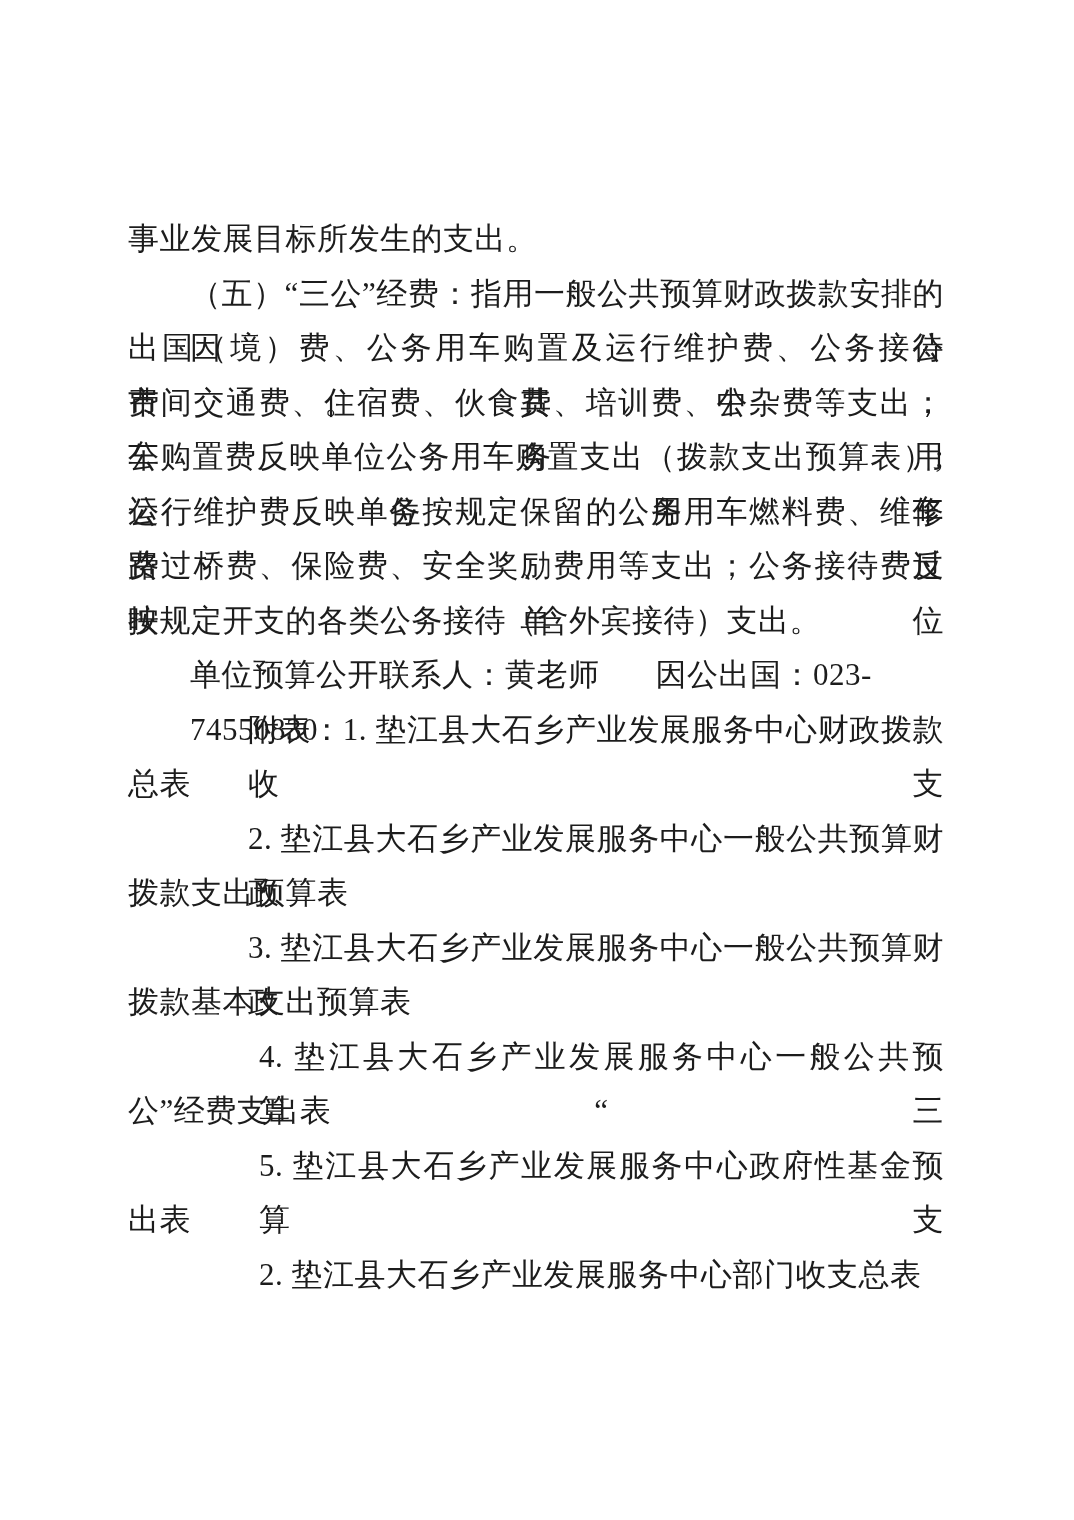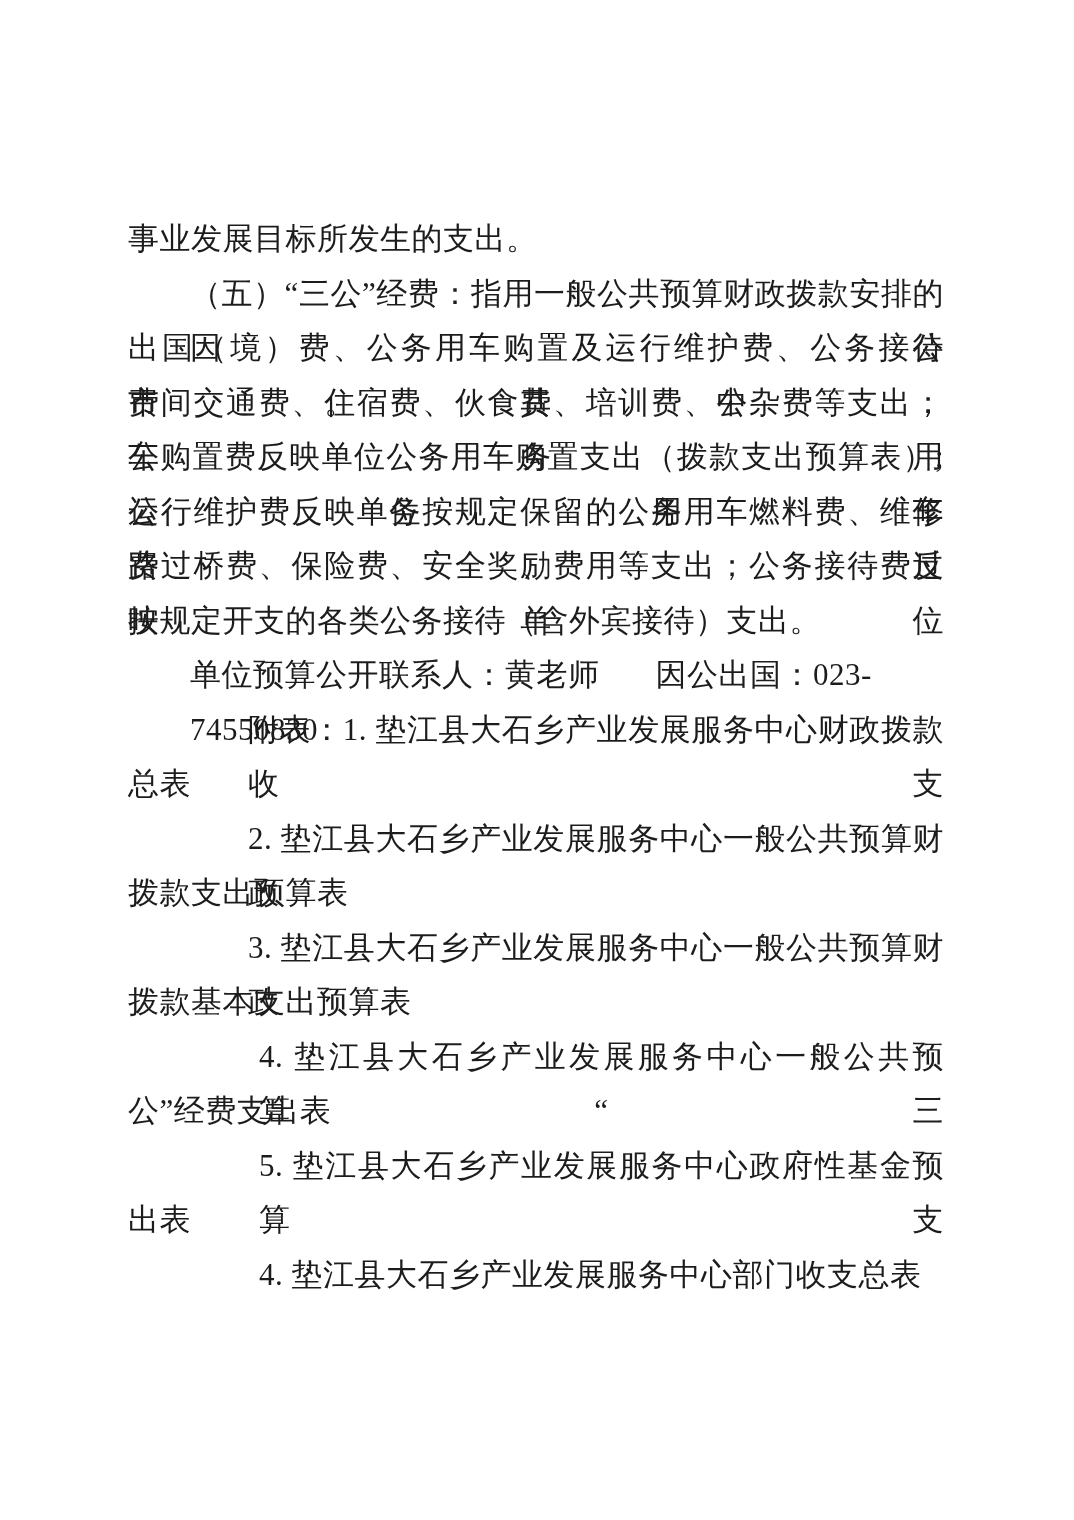--- a/index.html
+++ b/index.html
@@ -63,15 +63,15 @@
   <div class="line just indent4">附表：1. 垫江县大石乡产业发展服务中心财政拨款收支</div>
   <div class="line">总表</div>
   <div class="line just indent4">2. 垫江县大石乡产业发展服务中心一般公共预算财政</div>
   <div class="line">拨款支出预算表</div>
   <div class="line just indent4">3. 垫江县大石乡产业发展服务中心一般公共预算财政</div>
   <div class="line">拨款基本支出预算表</div>
   <div class="line just indent4c">4. 垫江县大石乡产业发展服务中心一般公共预算“三</div>
   <div class="line">公”经费支出表</div>
   <div class="line just indent4c">5. 垫江县大石乡产业发展服务中心政府性基金预算支</div>
   <div class="line">出表</div>
-  <div class="line indent4c">4. 垫江县大石乡产业发展服务中心部门收支总表</div>
+  <div class="line indent4c">2. 垫江县大石乡产业发展服务中心部门收支总表</div>
 
 </div>
 
 </body></html>

